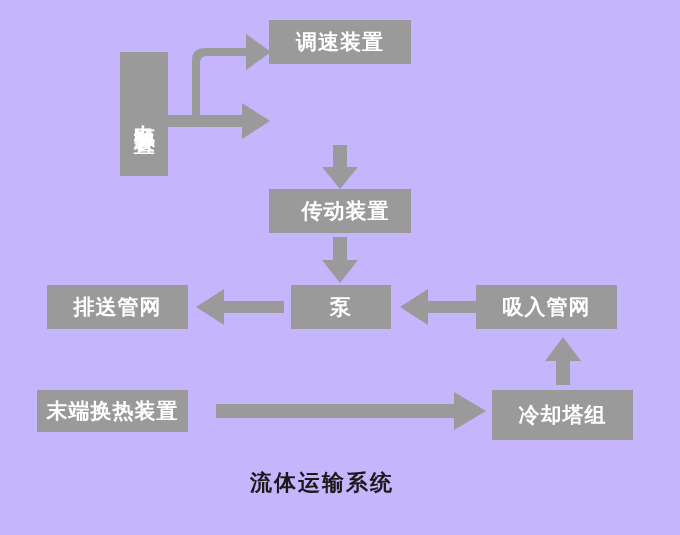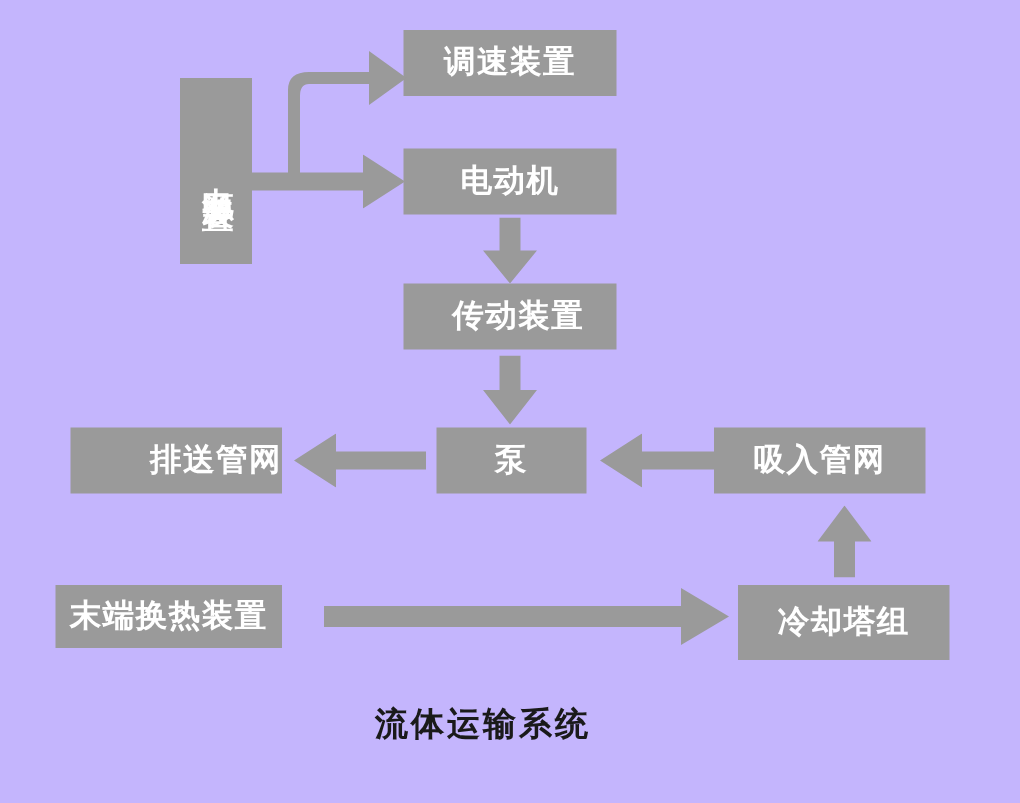--- a/index.html
+++ b/index.html
@@ -53,33 +53,30 @@
 <div id="canvas">
 
   <div class="node vertical" style="left:120px; top:52px; width:48px; height:124px;">
     <span>电源装置</span>
   </div>
 
   <div class="node" style="left:269px; top:20px; width:142px; height:44px;">
     <span>调速装置</span>
   </div>
 
-  <div class="node" style="left:269px; top:99px; width:142px; height:44px;">
-    <span>电动机</span>
-  </div>
 
   <div class="node" style="left:269px; top:189px; width:142px; height:44px;padding-left:11px;">
     <span>传动装置</span>
   </div>
 
   <div class="node" style="left:291px; top:285px; width:100px; height:44px;">
     <span>泵</span>
   </div>
 
-  <div class="node" style="left:47px; top:285px; width:141px; height:44px;justify-content:flex-end;">
+  <div class="node" style="left:47px; top:285px; width:141px; height:44px;">
     <span>排送管网</span>
   </div>
 
   <div class="node" style="left:476px; top:285px; width:141px; height:44px;">
     <span>吸入管网</span>
   </div>
 
   <div class="node" style="left:37px; top:390px; width:151px; height:42px;">
     <span>末端换热装置</span>
   </div>

